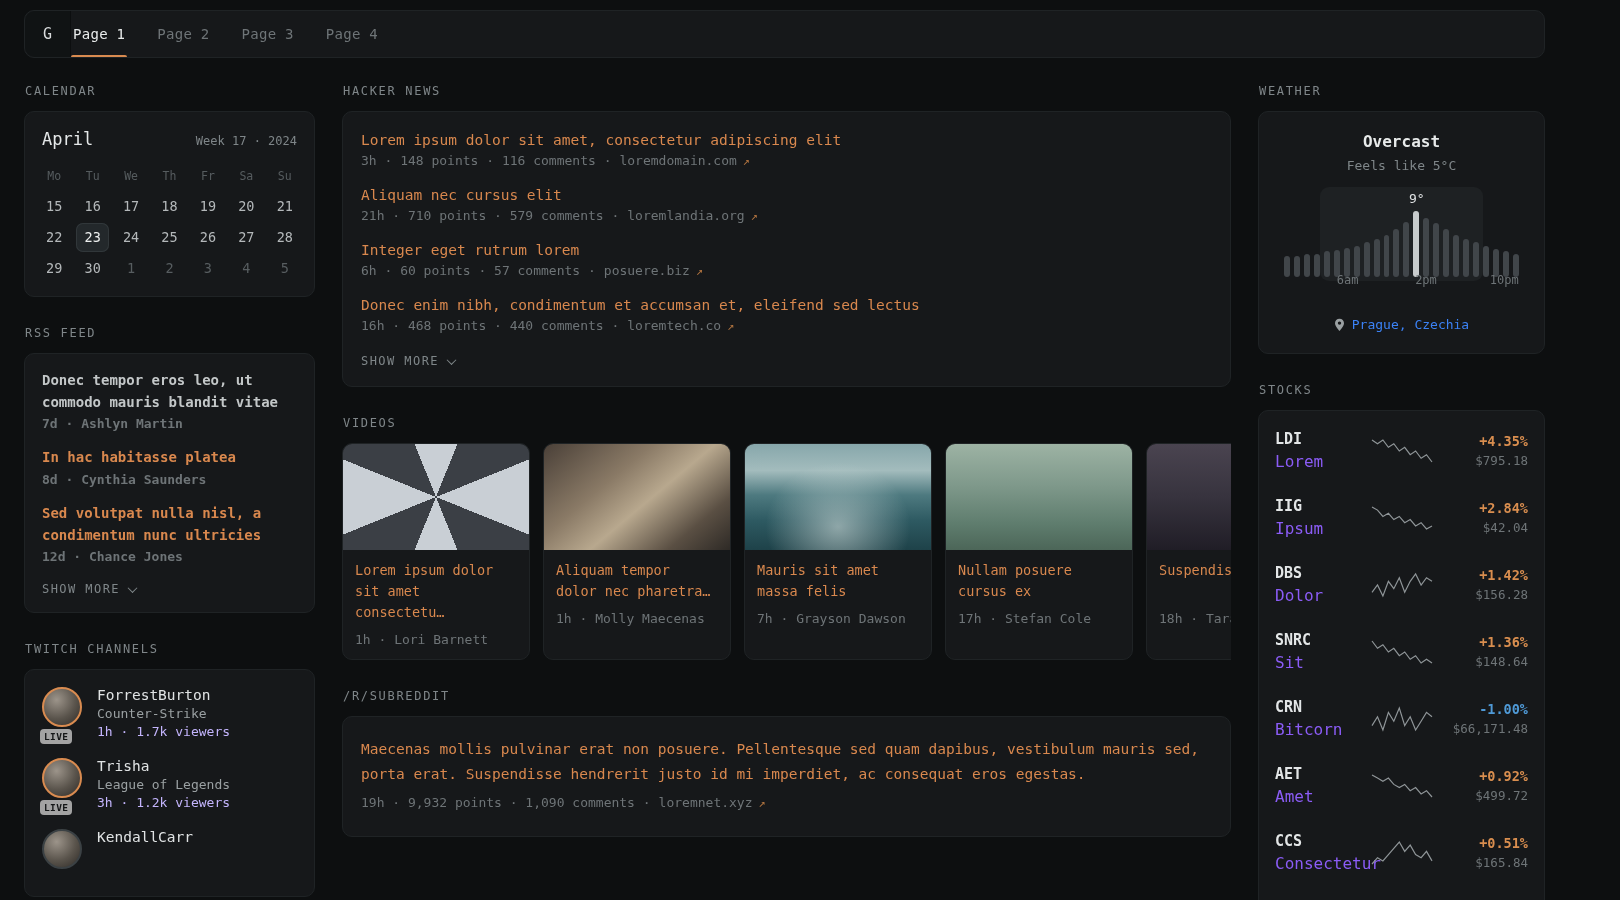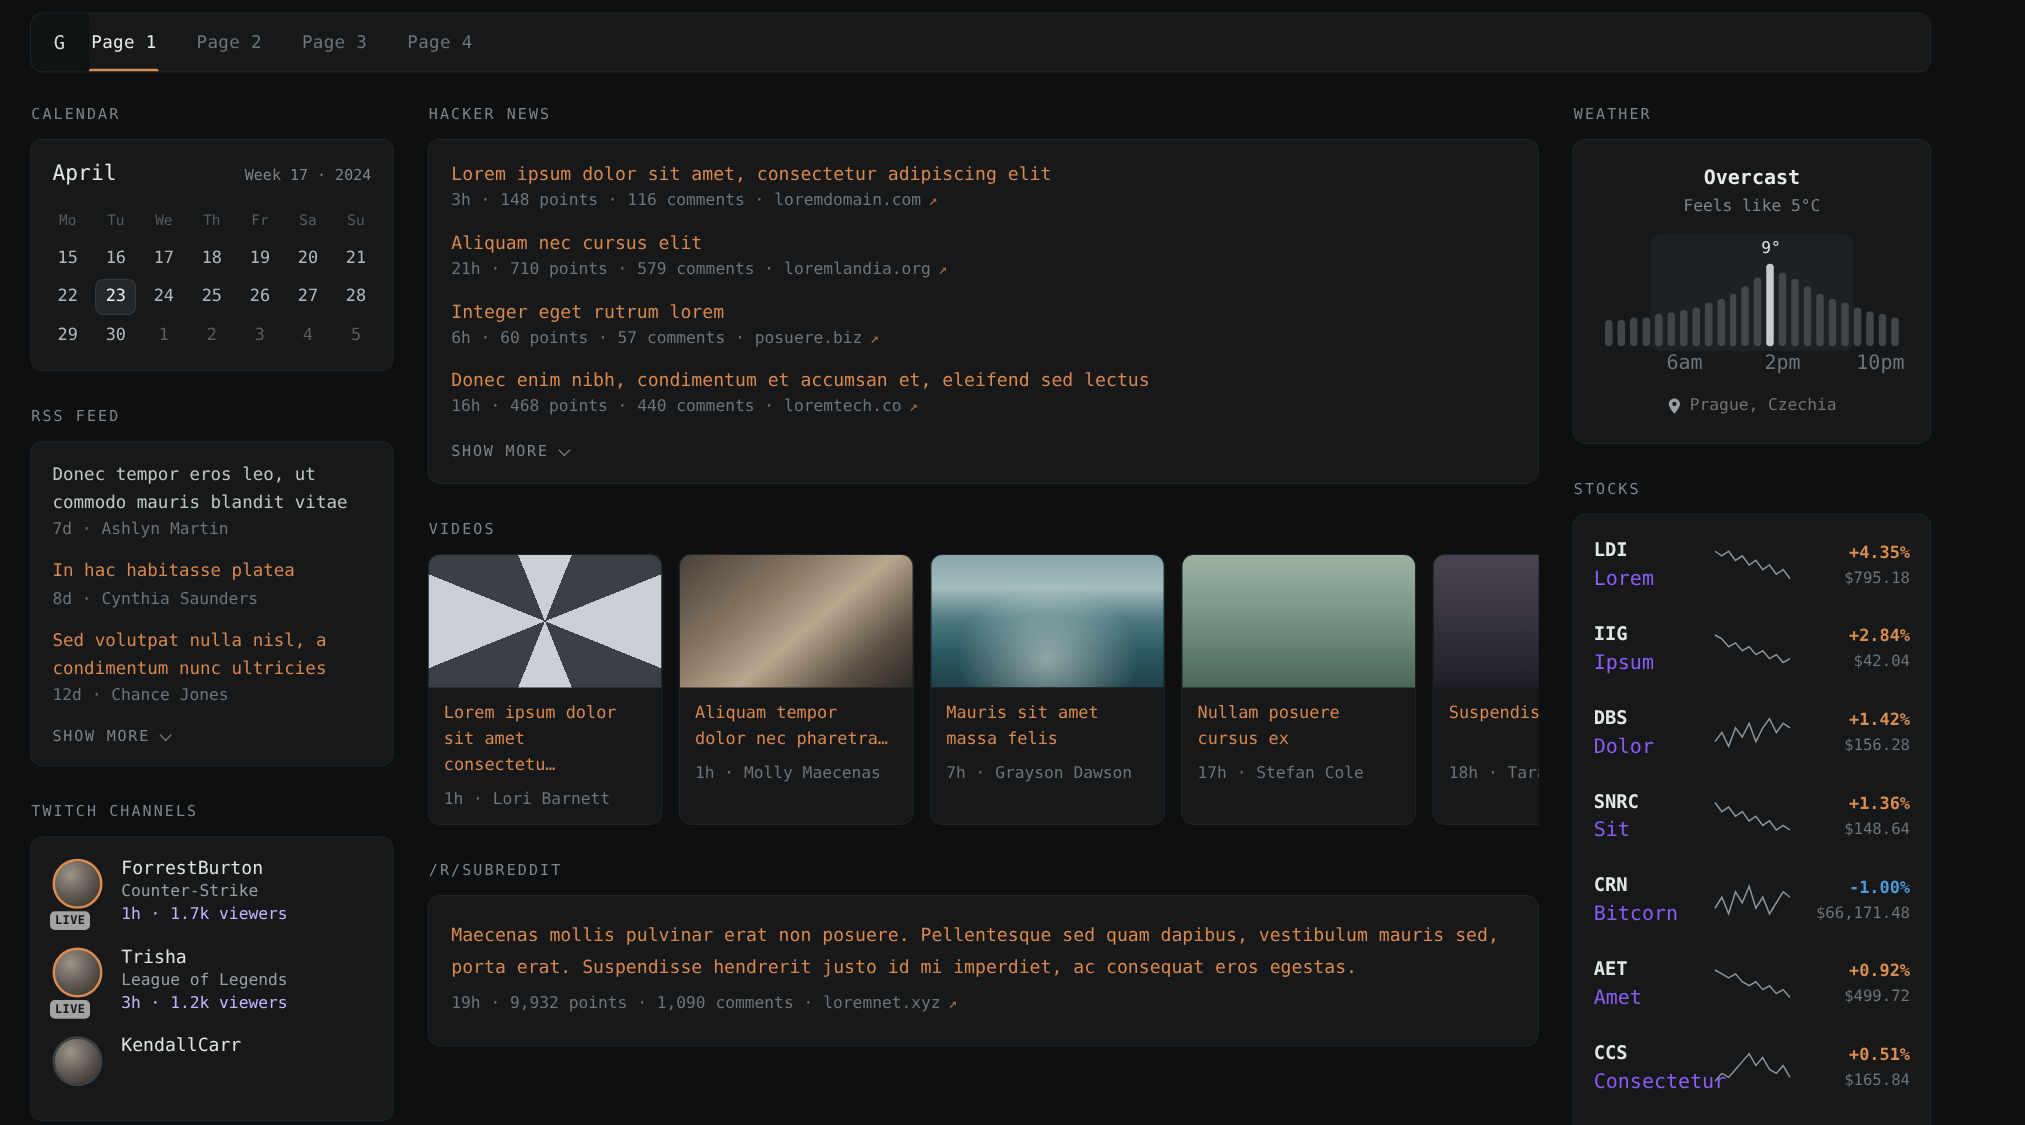--- a/index.html
+++ b/index.html
@@ -53,21 +53,21 @@
   .day-name { text-align: center; font-size: 11.5px; color: #565c5f; padding: 8px 0; }
   .cal-day {
     text-align: center; font-size: 13.5px; color: #b4b8ba;
     height: 29px; line-height: 29px; margin: 1px 3px; border-radius: 7px;
   }
   .cal-day.dim { color: #575d60; }
   .cal-day.selected { background: #23282b; color: #eceeee; box-shadow: inset 0 0 0 1px #31373a; }
 
   
   .rss-card { padding: 16px 17px 14px; }
-  .rss-item { margin-bottom: 16px; cursor: pointer; }
+  .rss-item { margin-bottom: 16px; cursor: pointer; font-weight: bold; }
   .rss-title { font-size: 14px; line-height: 1.55; color: #d9884e; }
   .rss-item.muted .rss-title { color: #c3c7c8; }
   .rss-meta { font-size: 13px; color: #6e7477; margin-top: 3px; }
 
   .show-more {
     background: none; border: none; font: inherit; font-size: 12px;
     letter-spacing: .12em; color: #7f8689; cursor: pointer;
     display: inline-flex; align-items: center; gap: 9px; padding: 2px 0;
   }
   .chev {
@@ -138,22 +138,22 @@
   .weather-card { padding: 20px 16px 18px; text-align: center; }
   .w-cond { font-size: 16px; color: #e7eaea; font-weight: bold; }
   .w-feels { font-size: 13px; color: #7f8689; margin-top: 7px; }
   .w-chart { position: relative; height: 104px; margin: 22px 4px 2px; }
   .w-highlight { position: absolute; top: -8px; bottom: 18px; background: #1e2123; border-radius: 9px; }
   .w-peak { position: absolute; top: -4px; transform: translateX(-50%); font-size: 13px; color: #dfe2e3; }
   .w-bars { position: absolute; left: 5px; right: 5px; bottom: 22px; height: 72px; display: flex; align-items: flex-end; gap: 4px; }
   .w-bar { flex: 1; border-radius: 4px; background: #41464a; }
   .w-bar.peak { background: #c7cbcc; }
   .w-times { position: absolute; left: 5px; right: 5px; bottom: 0; height: 16px; }
-  .w-time { position: absolute; bottom: 0; transform: translateX(-50%); font-size: 16px; color: #6e7477; margin-top: 12px; }
-  .w-loc { margin-top: 16px; display: inline-flex; align-items: flex-end; gap: 7px; font-size: 13px; color: #737373; }
+  .w-time { position: absolute; bottom: 12px; transform: translateX(-50%); font-size: 12px; color: #6e7477; margin-top: 12px; }
+  .w-loc { margin-top: 16px; display: inline-flex; align-items: flex-end; gap: 7px; font-size: 13px; color: #3b82f6; }
   .pin-icon { flex: 0 0 auto; }
 
   
   .stocks-card { padding: 6px 16px; }
   .stock-row { display: grid; grid-template-columns: minmax(0,1fr) 64px minmax(0,1fr); align-items: center; gap: 8px; padding: 13px 0; cursor: pointer; }
   .ticker { font-size: 15px; font-weight: bold; color: #e3e6e7; }
   .stock-name { font-size: 16px; color: #8b5cf6; margin-top: 4px; }
   .stock-right { text-align: right; }
   .change { font-size: 13.5px; font-weight: bold; color: #d98e4f; }
   .stock-row.down .change { color: #4f9ad7; }

